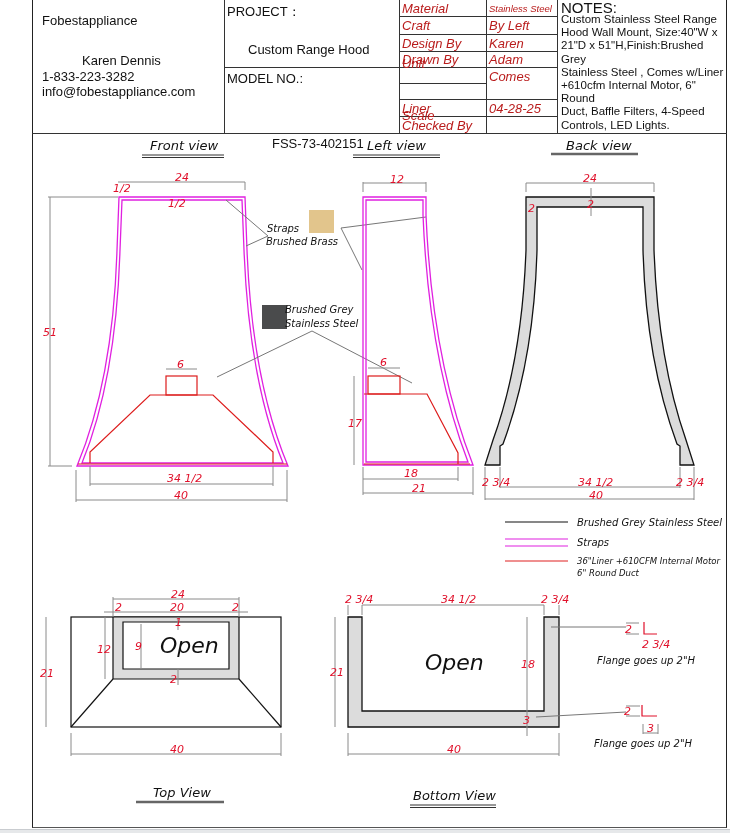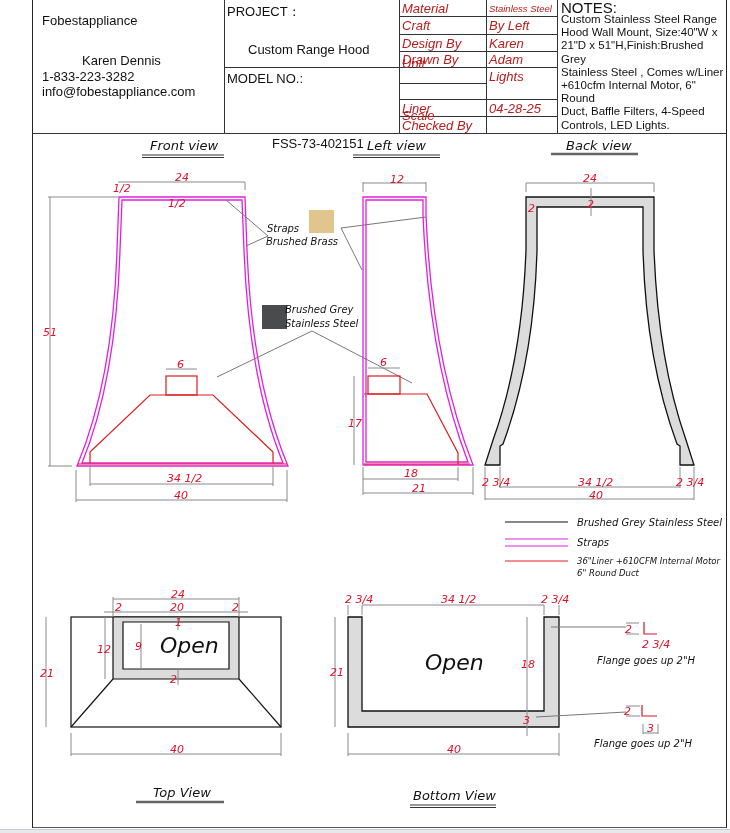--- a/index.html
+++ b/index.html
@@ -47,21 +47,21 @@
 
   <div class="tb cell-text" style="left:402px;top:1px;">Material</div>
   <div class="tb cell-text" style="left:489px;top:3px;font-size:9.5px;">Stainless Steel</div>
   <div class="tb cell-text" style="left:402px;top:18px;">Craft</div>
   <div class="tb cell-text" style="left:489px;top:18px;">By Left</div>
   <div class="tb cell-text" style="left:402px;top:36px;">Design By</div>
   <div class="tb cell-text" style="left:489px;top:36px;">Karen</div>
   <div class="tb cell-text" style="left:402px;top:52px;">Drawn By</div>
   <div class="tb cell-text" style="left:489px;top:52px;">Adam</div>
   <div class="tb cell-text" style="left:402px;top:56px;">Unit</div>
-  <div class="tb cell-text" style="left:489px;top:69px;">Lights</div>
+  <div class="tb cell-text" style="left:489px;top:69px;">Comes</div>
   <div class="tb cell-text" style="left:402px;top:100px;margin-top:8px;">Scale</div>
   <div class="tb cell-text" style="left:489px;top:84px;"></div>
   <div class="tb cell-text" style="left:402px;top:101px;">Liner</div>
   <div class="tb cell-text" style="left:489px;top:101px;">04-28-25</div>
   <div class="tb cell-text" style="left:402px;top:118px;">Checked By</div>
   <div class="tb cell-text" style="left:489px;top:118px;"></div>
 
   <div class="notes">
     <span class="head">NOTES:</span>
     <div>Custom Stainless Steel Range</div>

